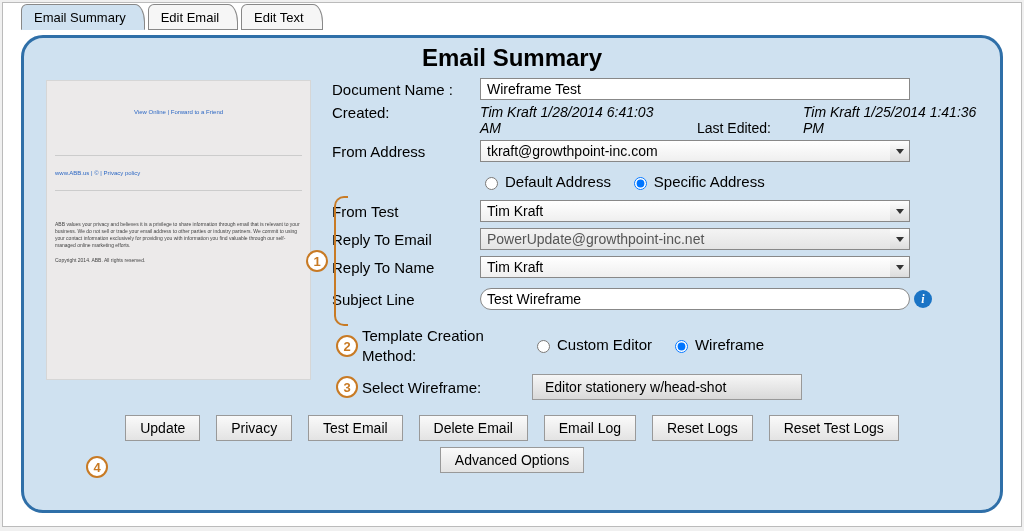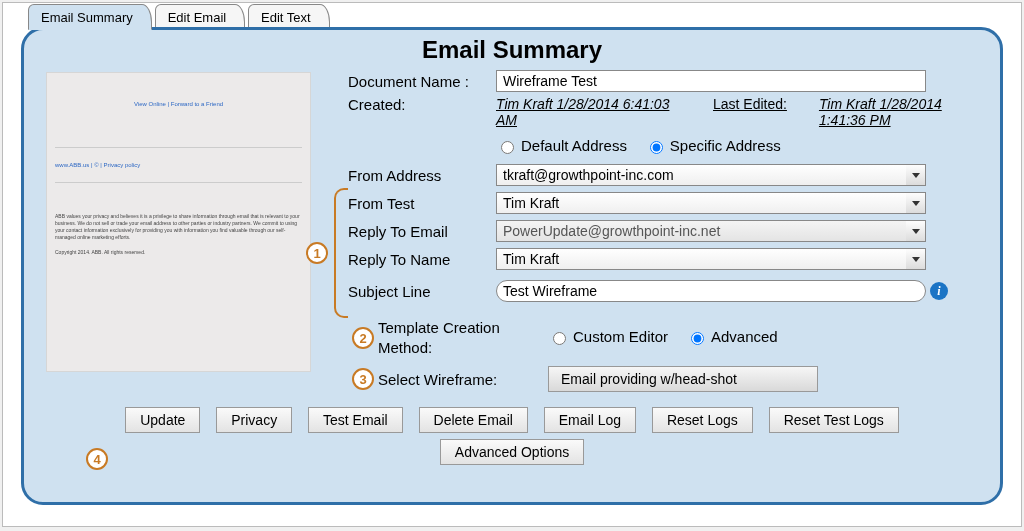--- a/index.html
+++ b/index.html
@@ -17,22 +17,22 @@
   .outer {
     background: #fff;
     border: 1px solid #bbb;
     margin: 2px;
     height: 525px;
     position: relative;
   }
   
   .tabstrip {
     position: relative;
-    height: 24px;
-    padding-left: 25px;
+    height: 32px;
+    padding-left: 18px;
   }
   .tab {
     display: inline-block;
     border: 1px solid #888;
     border-top-left-radius: 6px;
     border-top-right-radius: 10px 18px;
     padding: 5px 18px 4px 12px;
     font-size: 13px;
     background: #fff;
     margin-right: -1px;
@@ -66,24 +66,24 @@
     border: 1px solid #d6d6d6;
     font-size: 6px;
     color: #555;
     padding: 8px;
   }
   .thumbnail .topline { text-align:center; color:#2d68c4; font-size:6px; margin:20px 0 10px; }
   .thumbnail .midline { color:#2d68c4; font-size:6px; margin:40px 0 30px; border-top:1px solid #ccc; border-bottom:1px solid #ccc; padding:14px 0;}
   .thumbnail .smalltxt { font-size:5px; color:#444; line-height:7px;}
   .formcol { flex:1; padding-left: 6px; }
   .row {
-    display: flex; align-items: center; min-height: 26px; margin-bottom: 2px; margin-left: 16px;
+    display: flex; align-items: center; min-height: 26px; margin-bottom: 2px;
   }
   .label { width: 148px; font-size: 15px; }
-  .valuecell { flex:1; display:flex; align-items:flex-start; gap:32px;text-decoration:underline;}
+  .valuecell { flex:1; display:flex; align-items:flex-end; gap:32px;}
   .textfield {
     background: #fff; border: 1px solid #888; height: 22px; width: 430px;
     padding: 2px 6px; font-size: 14px;
   }
   .textfield.wide { width: 430px; }
   .meta { font-style: italic; font-size:14px; }
   .combo {
     position: relative; width: 430px; height:22px;
   }
   .combo-input {
@@ -162,43 +162,43 @@
       <div class="formcol">
         <div class="row">
           <div class="label">Document Name :</div>
           <input class="textfield wide" value="Wireframe Test" style="">
         </div>
         <div class="row" style="align-items:flex-start;">
           <div class="label">Created:</div>
           <div class="valuecell">
             <span class="meta" style="width:185px;">Tim Kraft 1/28/2014 6:41:03 AM</span>
             <span>Last Edited:</span>
-            <span class="meta" style="flex:1">Tim Kraft 1/28/2014 1:41:36 PM</span>
+            <span class="meta" style="flex:1">Tim Kraft 1/25/2014 1:41:36 PM</span>
+          </div>
+        </div>
+        <div class="row">
+          <div class="label">From Address</div>
+          <div class="combo">
+            <input class="combo-input" value="tkraft@growthpoint-inc.com" style="">
+            <div class="combo-btn">
+                <span class="caret"></span>
+              </div>
           </div>
         </div>
         <div class="row" style="margin-top:6px;">
           <div class="label"></div>
           <div>
             <label class="radiowrap">
               <input type="radio" class="radio" name="addr" style="">
                 <span>Default Address</span>
             </label>
             <label class="radiowrap">
               <input type="radio" class="radio" name="addr" checked="" style="">
                 <span>Specific Address</span>
             </label>
-          </div>
-        </div>
-        <div class="row">
-          <div class="label">From Address</div>
-          <div class="combo">
-            <input class="combo-input" value="tkraft@growthpoint-inc.com" style="">
-            <div class="combo-btn">
-                <span class="caret"></span>
-              </div>
           </div>
         </div>
         <div class="row">
           <div class="label">From Test</div>
           <div class="combo">
             <input class="combo-input" value="Tim Kraft" style="">
             <div class="combo-btn">
                 <span class="caret"></span>
               </div>
           </div>
@@ -230,29 +230,29 @@
         <div class="row method-row">
           <div style="width:30px; text-align:center;"><span class="callout">2</span></div>
           <div class="label" style="width:130px; line-height:20px;">Template Creation Method:</div>
           <div style="margin-left:40px;">
             <label class="radiowrap">
               <input type="radio" class="radio" name="method" style="">
                 <span>Custom Editor</span>
             </label>
             <label class="radiowrap">
               <input type="radio" class="radio" name="method" checked="" style="">
-                <span>Advanced</span>
+                <span>Wireframe</span>
             </label>
           </div>
         </div>
 
         <div class="row" style="margin-top:8px;">
           <div style="width:30px; text-align:center;"><span class="callout">3</span></div>
           <div class="label" style="width:130px;">Select Wireframe:</div>
-          <button class="wfbtn" style="margin-left:40px;">Email providing w/head-shot</button>
+          <button class="wfbtn" style="margin-left:40px;">Editor stationery w/head-shot</button>
         </div>
       </div>
     </div>
 
     <div class="bracket" style="left:310px; top:158px; height:130px;"></div>
     <span class="callout callout-abs" style="left:282px; top:212px;">1</span>
 
     <span class="callout callout-abs" style="left:62px; top:418px;">4</span>
 
     <div class="buttons-row" style="margin-top:10px;">

